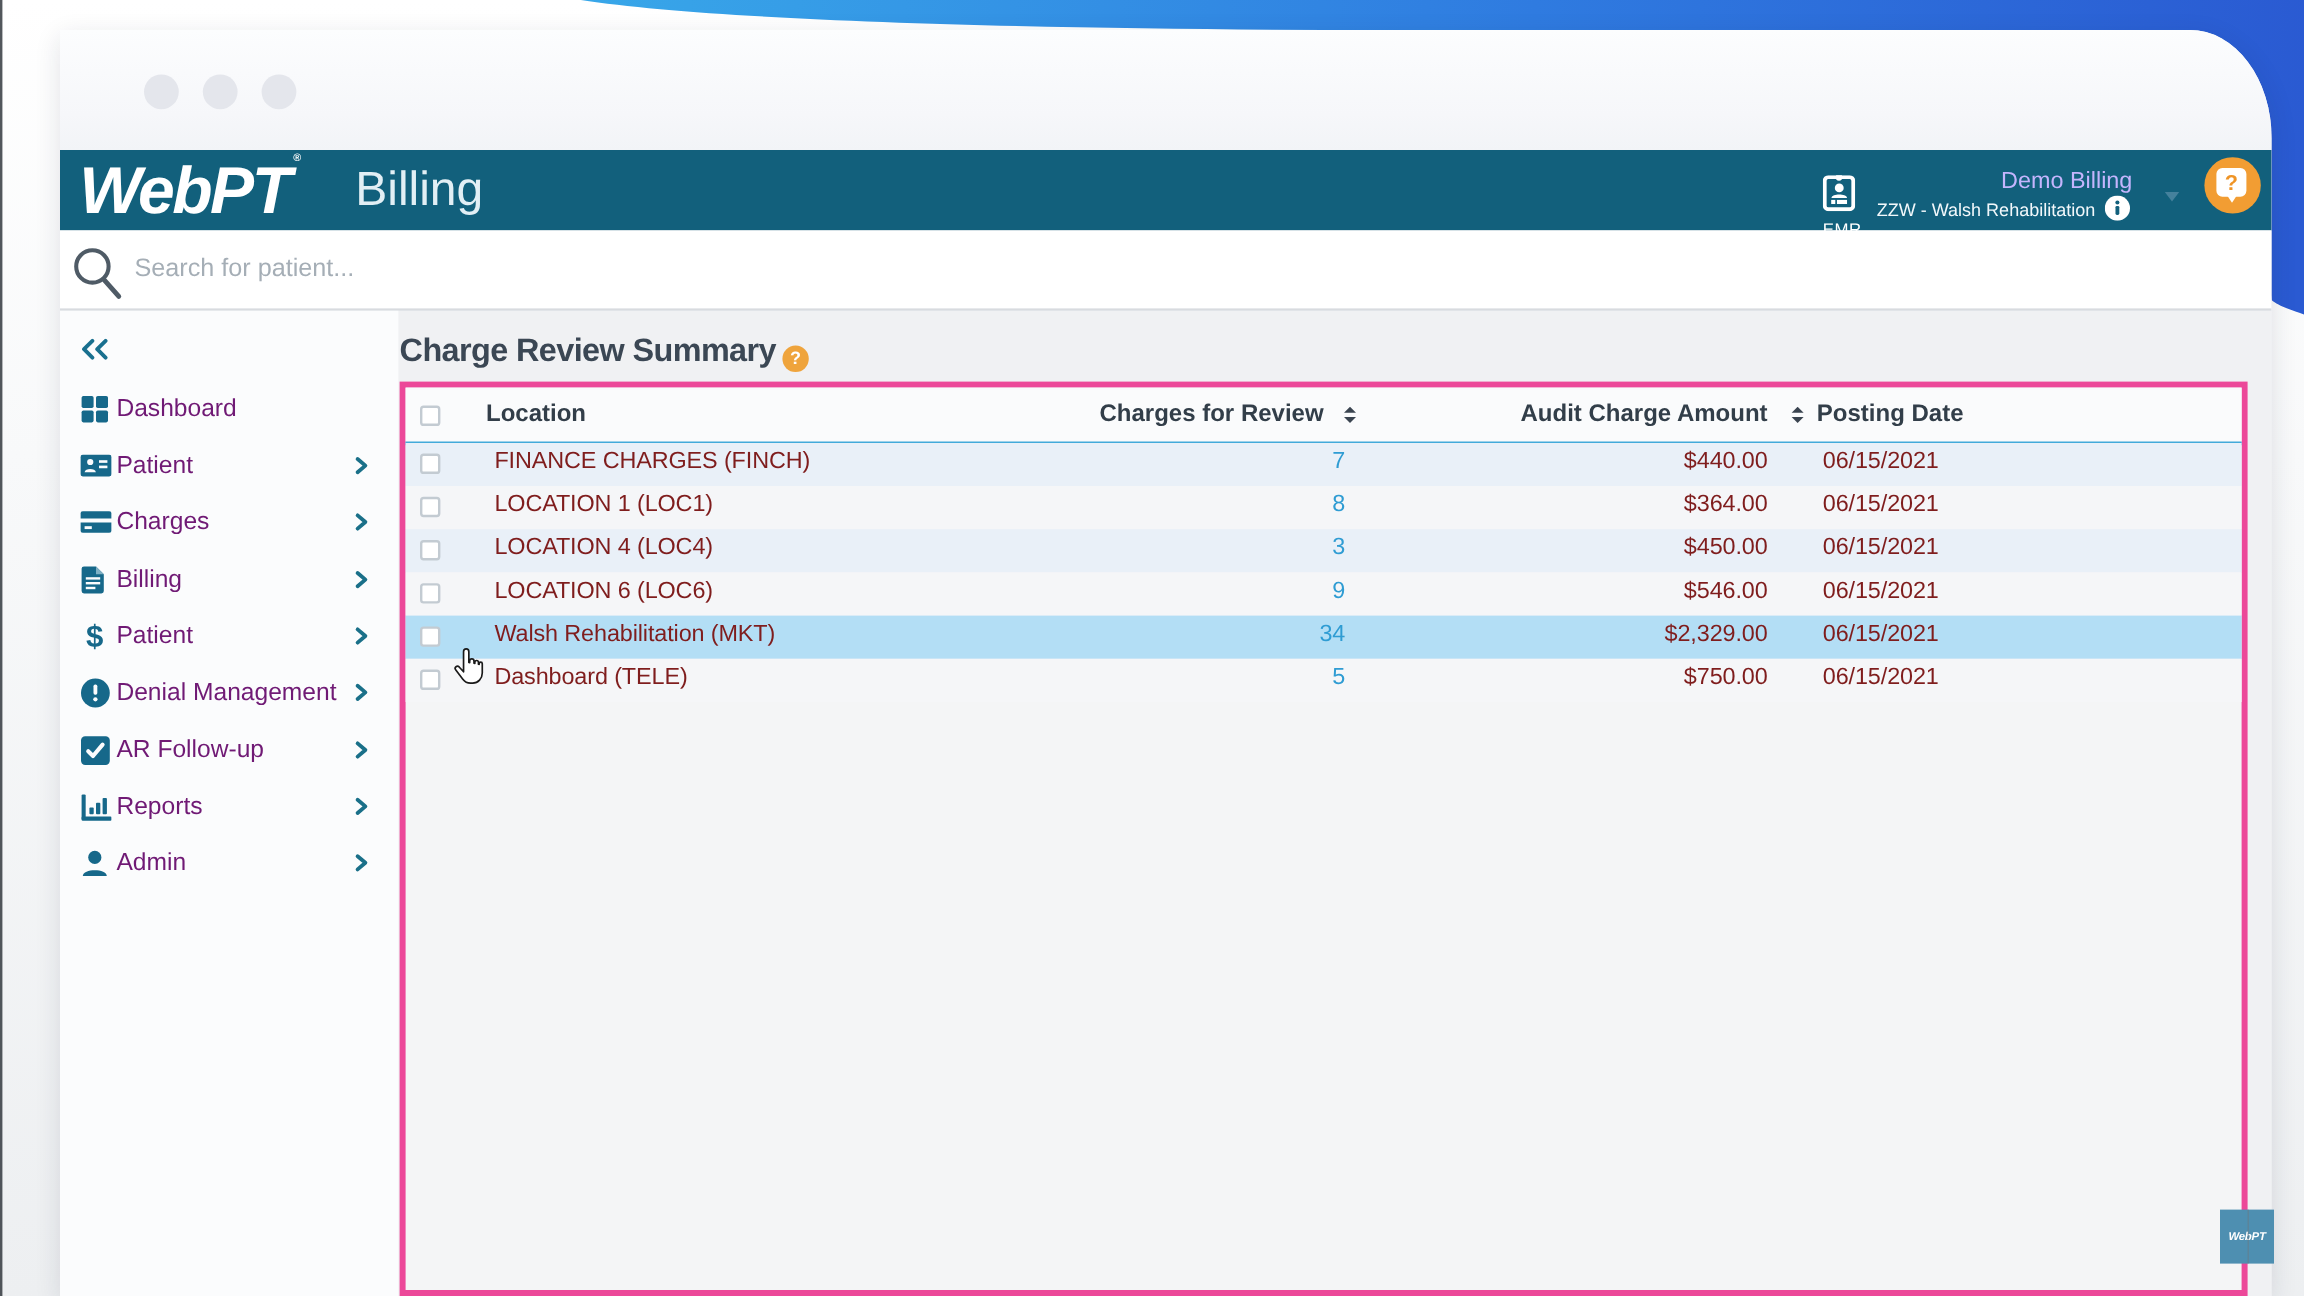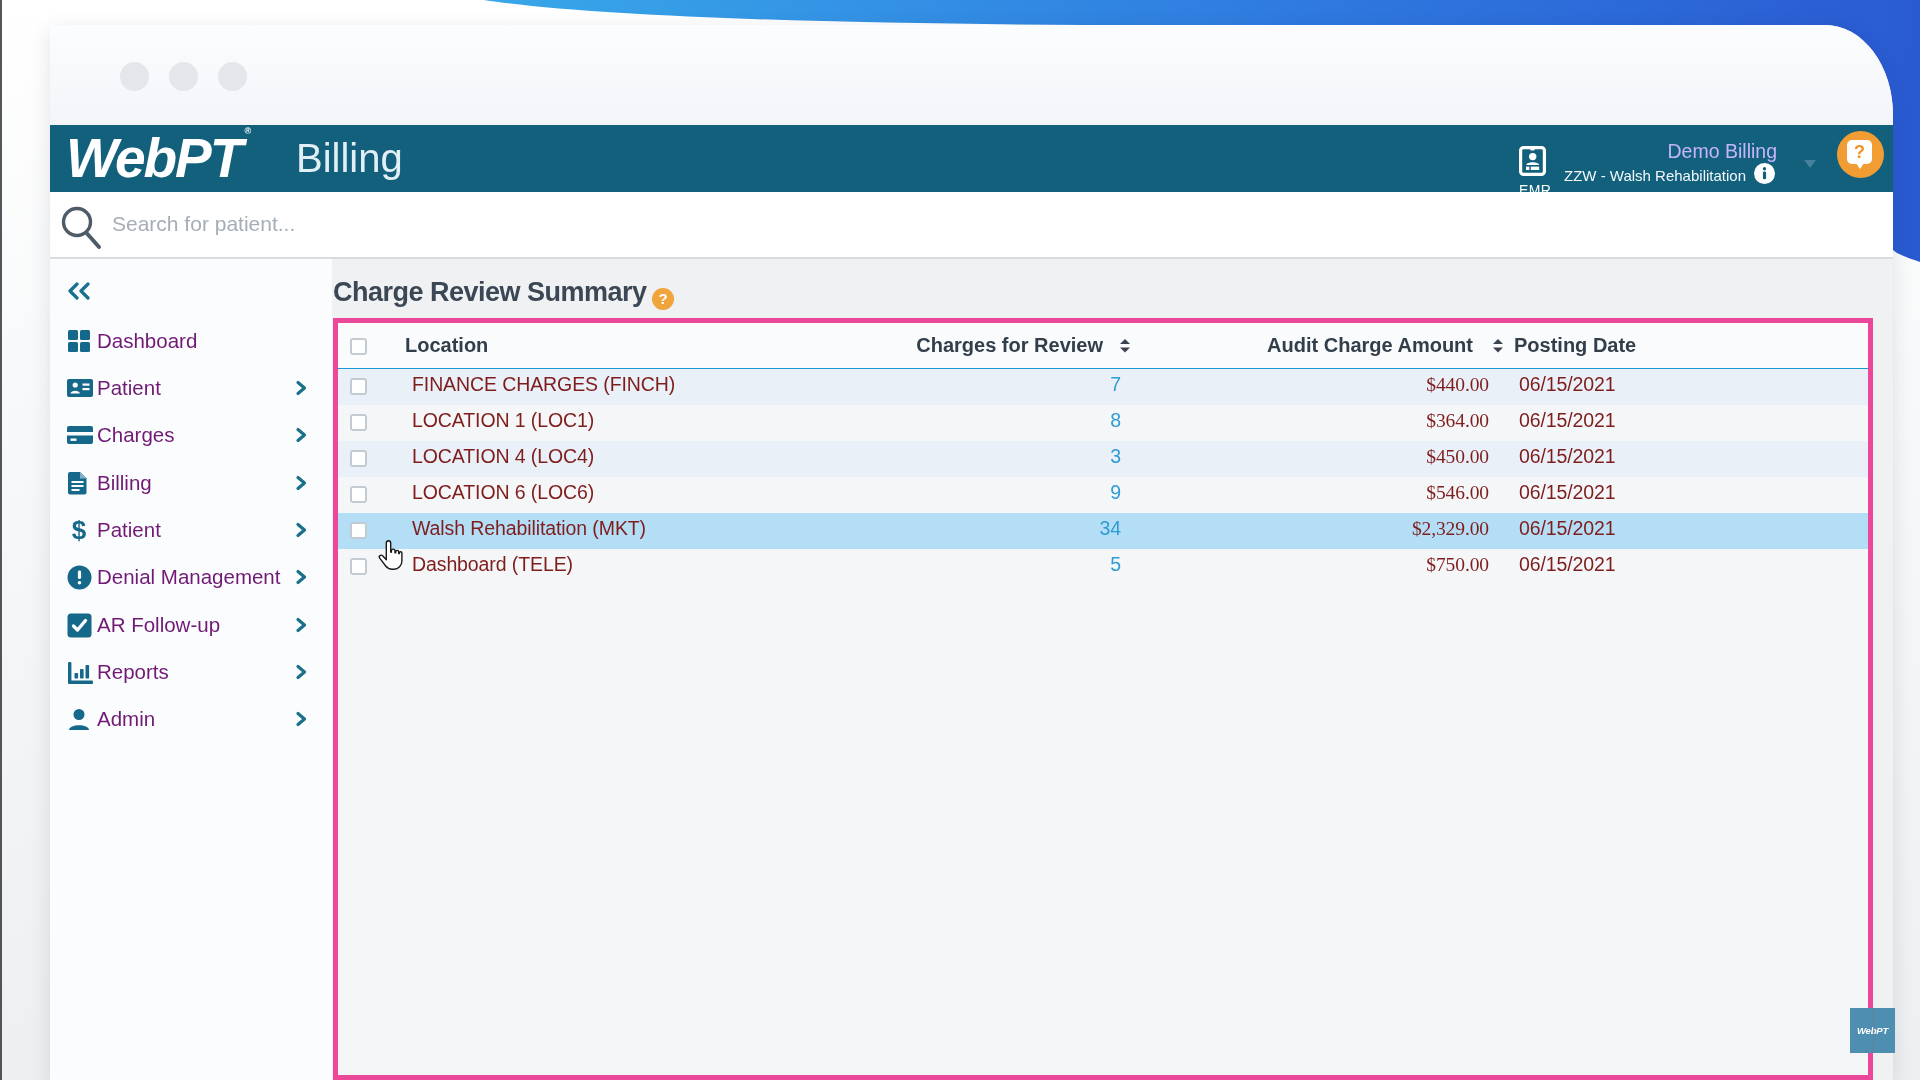--- a/index.html
+++ b/index.html
@@ -59,21 +59,21 @@
   .row { position:relative; width:100%; height:36px; }
   .cb { position:absolute; left:12px; width:17px; height:17px; background:#fff;
     border:2px solid #c3cbd2; border-radius:3px; }
   .thead .cb { top:14.5px; }
   .row .cb { top:9px; }
   .hl { position:absolute; top:0; height:44px; display:flex; align-items:center;
     font-size:20px; font-weight:700; color:#323e49; }
   .cell { position:absolute; top:0; height:36px; display:flex; align-items:center; font-size:19.5px; letter-spacing:-0.1px; color:#7f1d1d; padding-bottom:5px; }
   .num { color:#2f9cd3; }
   .r-char { right:747px; } 
-  .r-amt { right:379px;font-family:Liberation Serif, serif; } 
+  .r-amt { right:395px; } 
 
   .sortsvg { position:absolute; top:16px; }
 
   .badge { position:absolute; left:1850px; top:1008px; width:45px; height:45px; background:#4e8fb1;
     color:#fff; font-style:italic; font-weight:700; font-size:9.5px; text-align:center; line-height:45px;
     letter-spacing:-.2px; }
   .badgeline { position:absolute; left:1873px; top:1008px; width:1px; height:45px; background:rgba(110,118,126,.55); }
 </style>
 </head>
 <body>

